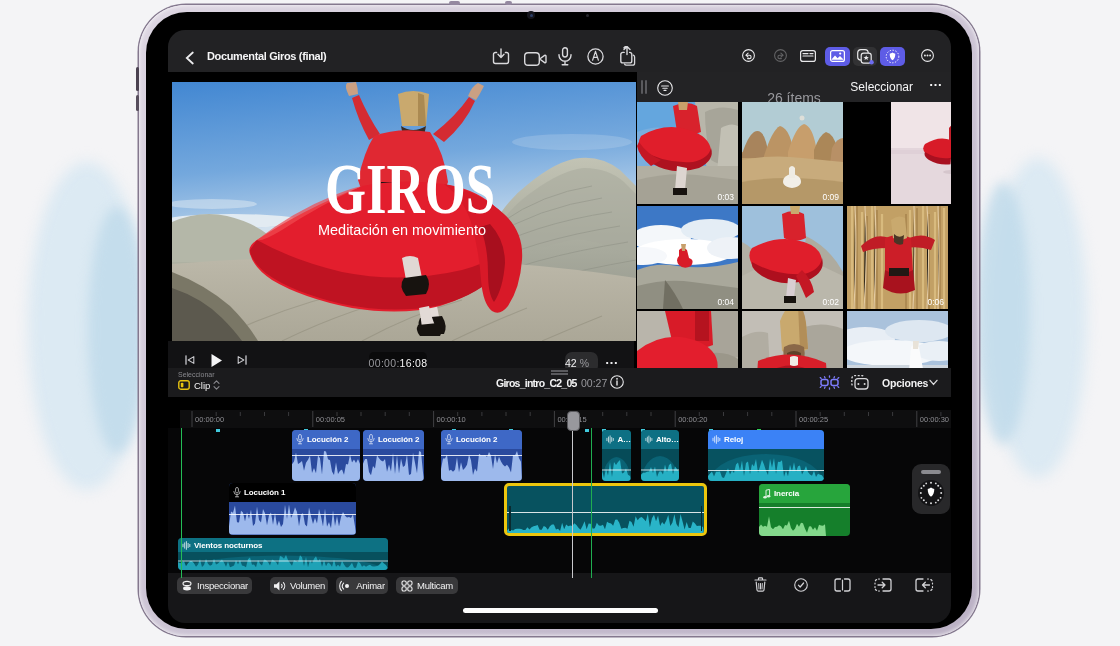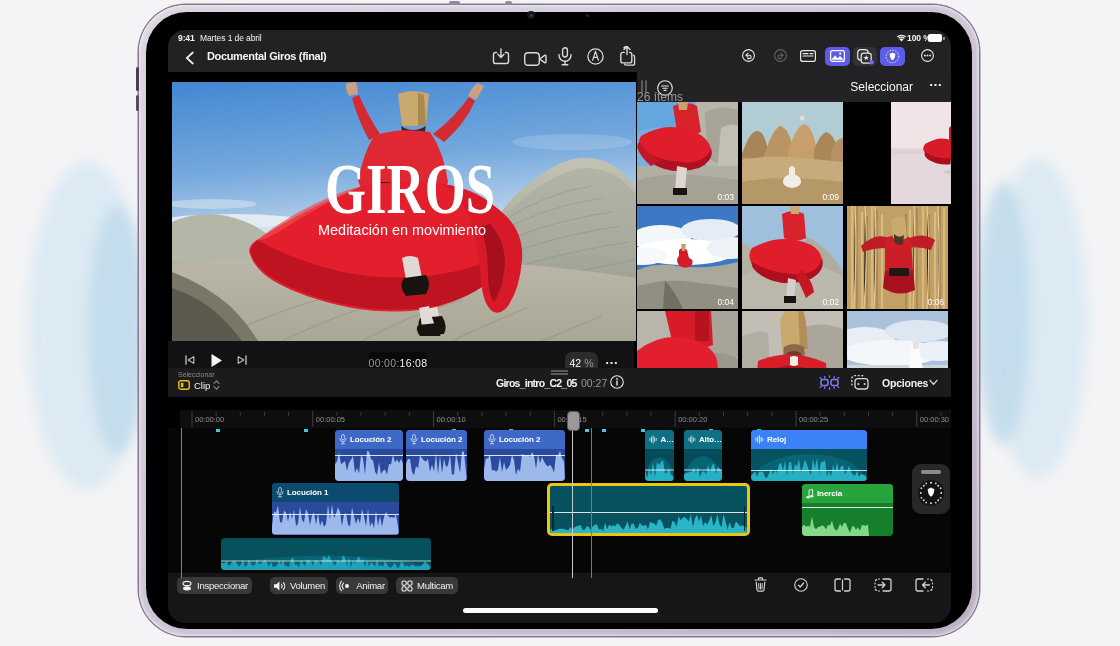--- a/index.html
+++ b/index.html
@@ -15,21 +15,21 @@
   #topbar{position:absolute;left:0;top:0;width:783px;height:42px;background:#222224;}
   #panelhead{position:absolute;left:469px;top:42px;width:314px;height:30px;background:#232325;}
   .thumb{position:absolute;width:101px;height:101.5px;overflow:hidden;}
   #transport{position:absolute;left:0;top:311px;width:466px;height:40px;background:#121214;}
   #tlhead{position:absolute;left:0;top:338px;width:783px;height:29px;background:#1b1b1d;}
   #ruler{position:absolute;left:12px;top:380px;width:783px;height:18px;background:#0e0e0f;}
   #tracks{position:absolute;left:0;top:398px;width:783px;height:145px;background:#060607;}
   #botbar{position:absolute;left:0;top:543px;width:783px;height:50px;background:#161618;}
   .btn svg{flex:none;}
   .btn{position:absolute;height:17px;box-sizing:border-box;background:#39393b;border-radius:5px;color:#f2f2f3;font-size:9.5px;letter-spacing:-0.25px;display:flex;align-items:center;justify-content:center;gap:4px;top:4px;white-space:nowrap;}
-  .clip{position:absolute;border-radius:4px;overflow:hidden;margin-left:43px;}
+  .clip{position:absolute;border-radius:4px;overflow:hidden;}
   .cliphead{position:absolute;left:0;top:0;right:0;display:flex;align-items:center;gap:3px;color:#fff;font-size:8px;font-weight:600;letter-spacing:-0.1px;padding-left:4px;}
   .white{color:#f4f4f5;}
   .grey{color:#98989d;}
 </style>
 </head>
 <body>
 <div id="page">
 
   <div class="blob" style="left:28px;top:162px;width:118px;height:328px;background:rgba(215,232,242,.85);filter:blur(7px);"></div>
   <div class="blob" style="left:88px;top:207px;width:58px;height:246px;background:rgba(190,218,234,.8);filter:blur(6px);"></div>
@@ -45,30 +45,20 @@
   <div class="abs" style="left:449px;top:1px;width:11px;height:4px;background:#9488a0;border-radius:2px;"></div>
   <div class="abs" style="left:505px;top:1px;width:7px;height:4px;background:#9488a0;border-radius:2px;"></div>
 
   <div class="abs" style="left:527px;top:11px;width:8px;height:8px;border-radius:50%;background:#14141c;"></div>
   <div class="abs" style="left:530px;top:14px;width:3px;height:3px;border-radius:50%;background:#2c3e66;"></div>
   <div class="abs" style="left:586px;top:14px;width:3px;height:3px;border-radius:50%;background:#26262c;"></div>
 
   <div id="screen">
     <div id="topbar"></div>
 
-    <div class="abs" style="left:10px;top:3px;width:763px;height:12px;color:#f5f5f6;font-size:8.5px;letter-spacing:-0.1px;">
-      <span style="position:absolute;left:0;top:0;font-weight:700;">9:41</span>
-      <span style="position:absolute;left:22px;top:0;font-weight:400;">Martes 1 de abril</span>
-      <svg style="position:absolute;left:717px;top:0px;" width="13" height="10" viewBox="0 0 13 10">
-        <path d="M6.5 8.6 L4.4 6.3 A3.2 3.2 0 0 1 8.6 6.3 Z M3.1 4.9 A5.2 5.2 0 0 1 9.9 4.9 L8.9 5.7 A3.9 3.9 0 0 0 4.1 5.7 Z M1.7 3.4 A7.4 7.4 0 0 1 11.3 3.4 L10.3 4.3 A6.0 6.0 0 0 0 2.7 4.3 Z" fill="#f5f5f6"></path>
-      </svg>
-      <span style="position:absolute;left:729px;top:0;font-weight:600;white-space:nowrap;">100&nbsp;%</span>
-      <span style="position:absolute;left:750px;top:1px;width:14px;height:7.5px;background:#fff;border-radius:2px;"></span>
-      <span style="position:absolute;left:765px;top:3.5px;width:1.5px;height:3px;background:rgba(255,255,255,.5);border-radius:0 1px 1px 0;"></span>
-    </div>
 
     <div class="abs" style="left:0;top:14px;width:783px;height:28px;">
       <svg style="position:absolute;left:16px;top:7px;" width="11" height="14" viewBox="0 0 11 14">
           <path d="M8.8 1.5 L2.8 7 L8.8 12.5" stroke="#ebebed" stroke-width="1.8" fill="none" stroke-linecap="round"></path>
         </svg>
       <span style="position:absolute;left:39px;top:5.5px;font-size:11px;font-weight:700;letter-spacing:-0.35px;color:#f5f5f6;">Documental Giros (final)</span>
 
       <svg style="position:absolute;left:324px;top:3px;" width="18" height="19" viewBox="0 0 18 19">
         <path d="M9 2 V10 M6 7.2 L9 10.4 L12 7.2" stroke="#d9d9dc" stroke-width="1.4" fill="none" stroke-linecap="round" stroke-linejoin="round"></path>
         <path d="M4.6 5.5 H3.4 A1.9 1.9 0 0 0 1.5 7.4 V14.6 A1.9 1.9 0 0 0 3.4 16.5 H14.6 A1.9 1.9 0 0 0 16.5 14.6 V7.4 A1.9 1.9 0 0 0 14.6 5.5 H13.4" stroke="#d9d9dc" stroke-width="1.4" fill="none" stroke-linecap="round"></path>
@@ -222,21 +212,21 @@
         <text x="230" y="153" text-anchor="middle" font-family="Liberation Sans, sans-serif" font-weight="400" font-size="15.5" fill="#fff" textLength="168" lengthAdjust="spacingAndGlyphs">Meditación en movimiento</text>
       </svg>
     </div>
     <div id="panelhead">
       <div style="position:absolute;left:4px;top:8px;width:2px;height:14px;background:#5a5a5e;border-radius:1px;"></div>
       <div style="position:absolute;left:8px;top:8px;width:2px;height:14px;background:#5a5a5e;border-radius:1px;"></div>
       <svg style="position:absolute;left:20px;top:8px;" width="16" height="16" viewBox="0 0 16 16">
         <circle cx="8" cy="8" r="7.3" stroke="#e8e8ea" stroke-width="1.1" fill="none"></circle>
         <path d="M4.6 6 H11.4 M5.8 8.2 H10.2 M7 10.4 H9" stroke="#e8e8ea" stroke-width="1.1" stroke-linecap="round"></path>
       </svg>
-      <div style="position:absolute;left:0;top:18px;width:314px;text-align:left;color:#98989d;font-size:12px;">26 ítems</div>
+      <div style="position:absolute;left:0;top:18px;width:314px;text-align:center;color:#98989d;font-size:14px;">26 ítems</div>
       <div style="position:absolute;right:38px;top:8px;color:#f5f5f6;font-size:12px;">Seleccionar</div>
       <div style="position:absolute;right:9px;top:5px;color:#f5f5f6;font-size:13px;font-weight:700;">⋯</div>
     </div>
     <div id="panel">
 
       <div class="thumb" style="left:469px;top:72px;">
         <svg width="101" height="102" viewBox="0 0 101 102">
           <rect width="101" height="102" fill="#64a6de"></rect>
           <path d="M0 30 Q20 22 34 28 L28 64 H0 Z" fill="#88b4de" opacity=".6"></path>
           <path d="M58 0 H101 V66 Q84 72 70 66 Q62 40 58 0 Z" fill="#b8b6aa"></path>
@@ -392,21 +382,21 @@
         </svg>
       <svg style="position:absolute;left:69px;top:14px;" width="10" height="10" viewBox="0 0 10 10">
           <path d="M9 0.8 V9.2" stroke="#c8c8cc" stroke-width="1.3" stroke-linecap="round"></path>
           <path d="M1.2 1.6 L6.8 5 L1.2 8.4 Z" fill="none" stroke="#c8c8cc" stroke-width="1.1" stroke-linejoin="round"></path>
         </svg>
       <div style="position:absolute;left:201px;top:11px;width:58px;height:21px;background:#0a0a0b;border-radius:5px;font-size:10.5px;display:flex;align-items:center;justify-content:center;letter-spacing:.3px;">
           <span class="grey">00:</span>
           <span class="grey">00:</span>
           <span class="white">16:08</span>
         </div>
-      <div style="position:absolute;left:397px;top:11px;width:33px;height:21px;background:#2c2c2e;border-radius:7px;font-size:10.5px;display:flex;align-items:center;justify-content:center;gap:3px;">
+      <div style="position:absolute;left:397px;top:11px;width:33px;height:21px;background:#2c2c2e;border-radius:7px;font-size:10.5px;display:flex;align-items:center;justify-content:flex-start;gap:3px;">
           <span class="white">42</span>
           <span class="grey">%</span>
         </div>
       <div style="position:absolute;left:437px;top:14px;color:#ececee;font-size:13px;font-weight:700;letter-spacing:1px;">⋯</div>
     </div>
     <div id="tlhead">
       <div style="position:absolute;left:383px;top:2px;width:17px;height:1.5px;background:#5a5a5e;"></div>
       <div style="position:absolute;left:383px;top:5px;width:17px;height:1.5px;background:#5a5a5e;"></div>
       <div style="position:absolute;left:10px;top:3px;color:#88888d;font-size:7px;">Seleccionar</div>
       <svg style="position:absolute;left:10px;top:12px;" width="12" height="10" viewBox="0 0 12 10">
@@ -557,21 +547,21 @@
         <svg style="position:absolute;left:0;top:19px;" width="116" height="32" viewBox="0 0 116 32">
           <path d="M0 32 Q10 6 58 5 Q106 6 116 32 Z" fill="#0a6375"></path>
           <g transform="translate(0,8)">
                 <polygon fill="#26b0c4" points="0,24 0,19.0 2,16.4 4,14.4 6,19.5 8,14.7 10,14.7 12,14.5 14,20.2 16,21.0 18,16.3 20,11.2 22,17.4 24,13.6 26,16.0 28,7.6 30,5.5 32,13.8 34,3.6 36,19.1 38,5.9 40,4.5 42,17.2 44,7.0 46,9.5 48,1.9 50,15.8 52,9.4 54,2.8 56,7.4 58,13.7 60,18.1 62,1.7 64,10.7 66,0.9 68,17.1 70,4.8 72,5.0 74,3.3 76,19.7 78,13.6 80,19.3 82,7.7 84,14.6 86,5.3 88,14.8 90,9.2 92,8.4 94,17.6 96,13.7 98,9.1 100,15.0 102,17.4 104,18.7 106,13.8 108,20.1 110,16.8 112,17.7 114,18.2 116,21.6 116,24"></polygon>
               </g>
           <path d="M0 21.5 H116" stroke="rgba(255,255,255,.8)" stroke-width="1"></path>
         </svg>
       </div>
 
       <div class="clip" style="left:61px;top:55px;width:127px;height:52px;background:#2a4a9e;">
-        <div class="cliphead" style="height:19px;background:#0c4a6e;">
+        <div class="cliphead" style="height:19px;background:#000000;">
           <svg width="8" height="11" viewBox="0 0 8 11" style="opacity:.7;">
                 <rect x="2.6" y="0.5" width="2.8" height="5.5" rx="1.4" fill="none" stroke="#fff" stroke-width="0.9"></rect>
                 <path d="M0.8 4.5 A3.2 3.2 0 0 0 7.2 4.5 M4 8 V9.6 M2.4 9.8 H5.6" stroke="#fff" stroke-width="0.9" fill="none" stroke-linecap="round"></path>
               </svg>
           <span>Locución 1</span>
             </div>
         <svg style="position:absolute;left:0;top:20px;" width="127" height="32" viewBox="0 0 127 31">
               <polygon fill="#9db9ec" points="0,31 0,22.8 2,8.0 4,9.2 6,2.1 8,18.7 10,19.1 12,7.2 14,9.1 16,17.9 18,8.5 20,15.6 22,6.1 24,22.5 26,19.9 28,3.1 30,16.5 32,19.0 34,5.5 36,9.8 38,21.7 40,11.7 42,9.0 44,21.3 46,9.3 48,22.4 50,17.1 52,23.4 54,20.4 56,1.2 58,15.4 60,0.9 62,14.5 64,10.4 66,3.8 68,8.4 70,22.7 72,10.8 74,9.7 76,20.9 78,23.1 80,3.7 82,12.7 84,20.6 86,14.2 88,20.0 90,5.6 92,13.0 94,22.9 96,5.1 98,23.2 100,18.5 102,24.7 104,7.1 106,22.6 108,12.4 110,23.1 112,13.5 114,8.4 116,12.2 118,14.1 120,13.4 122,14.6 124,10.7 126,23.1 127,31"></polygon>
             </svg>
         <div style="position:absolute;left:0;top:31px;width:100%;height:1px;background:rgba(255,255,255,.85);"></div>
@@ -595,20 +585,26 @@
               </svg>
           <span>Inercia</span>
             </div>
         <svg style="position:absolute;left:0;top:27px;" width="67" height="25" viewBox="0 0 67 24" preserveAspectRatio="none">
               <polygon fill="#84d88c" points="0,24 0,15.3 2,13.0 4,15.0 6,14.2 8,15.1 10,5.1 12,15.6 14,17.6 16,15.3 18,15.0 20,13.6 22,14.6 24,17.6 26,13.5 28,13.9 30,9.3 32,16.4 34,18.9 36,17.0 38,12.2 40,15.2 42,11.3 44,11.7 46,17.1 48,20.9 50,14.9 52,14.6 54,18.0 56,15.5 58,19.0 60,13.1 62,13.8 64,14.2 66,12.7 67,24"></polygon>
             </svg>
         <div style="position:absolute;left:0;top:23px;width:100%;height:1px;background:rgba(255,255,255,.85);"></div>
       </div>
 
       <div class="clip" style="left:10px;top:110px;width:210px;height:32px;background:#07505d;">
+        <div class="cliphead" style="height:14px;background:#0d7183;font-size:8px;">
+          <svg width="9" height="9" viewBox="0 0 9 9" style="opacity:.75;">
+                <path d="M1 3.2 V5.8 M2.7 1.8 V7.2 M4.4 0.6 V8.4 M6.1 2.4 V6.6 M7.8 3.4 V5.6" stroke="#fff" stroke-width="1" stroke-linecap="round"></path>
+              </svg>
+          <span>Vientos nocturnos</span>
+            </div>
         <svg style="position:absolute;left:0;top:14px;" width="210" height="18" viewBox="0 0 210 16" preserveAspectRatio="none">
           <path d="M0 16 Q20 4 105 3 Q190 4 210 16 Z" fill="#0a6375"></path>
           <polygon fill="#1fa2b6" points="0,16 0,8.8 2,10.0 4,9.4 6,8.3 8,12.6 10,9.9 12,7.9 14,8.0 16,10.0 18,13.0 20,11.1 22,6.4 24,13.4 26,11.6 28,6.3 30,10.4 32,12.3 34,11.3 36,6.1 38,11.1 40,10.2 42,8.3 44,6.6 46,9.4 48,13.1 50,8.5 52,13.5 54,12.9 56,12.0 58,7.0 60,11.0 62,6.9 64,12.1 66,12.5 68,13.5 70,6.4 72,4.8 74,11.4 76,11.2 78,13.5 80,6.8 82,10.4 84,12.1 86,6.7 88,7.1 90,8.8 92,11.9 94,6.7 96,7.5 98,8.9 100,11.8 102,3.5 104,4.2 106,6.0 108,2.7 110,7.2 112,9.8 114,12.3 116,7.0 118,8.0 120,8.9 122,2.9 124,4.6 126,12.4 128,4.2 130,13.6 132,6.8 134,10.3 136,6.1 138,3.8 140,8.2 142,5.9 144,13.2 146,7.0 148,12.6 150,9.3 152,10.5 154,13.1 156,6.6 158,13.0 160,11.4 162,13.1 164,7.8 166,11.2 168,13.6 170,13.7 172,12.1 174,9.6 176,14.0 178,13.9 180,8.6 182,9.8 184,13.1 186,11.7 188,13.2 190,12.1 192,11.3 194,12.7 196,12.9 198,12.7 200,12.3 202,10.6 204,8.4 206,10.2 208,11.6 210,14.5 210,16"></polygon>
           <path d="M0 8 H210" stroke="rgba(255,255,255,.7)" stroke-width="1"></path>
         </svg>
       </div>
       </div>
     </div>
 
     <div class="abs" style="left:403.5px;top:383px;width:1.5px;height:165px;background:#c8c8cc;z-index:30;"></div>

